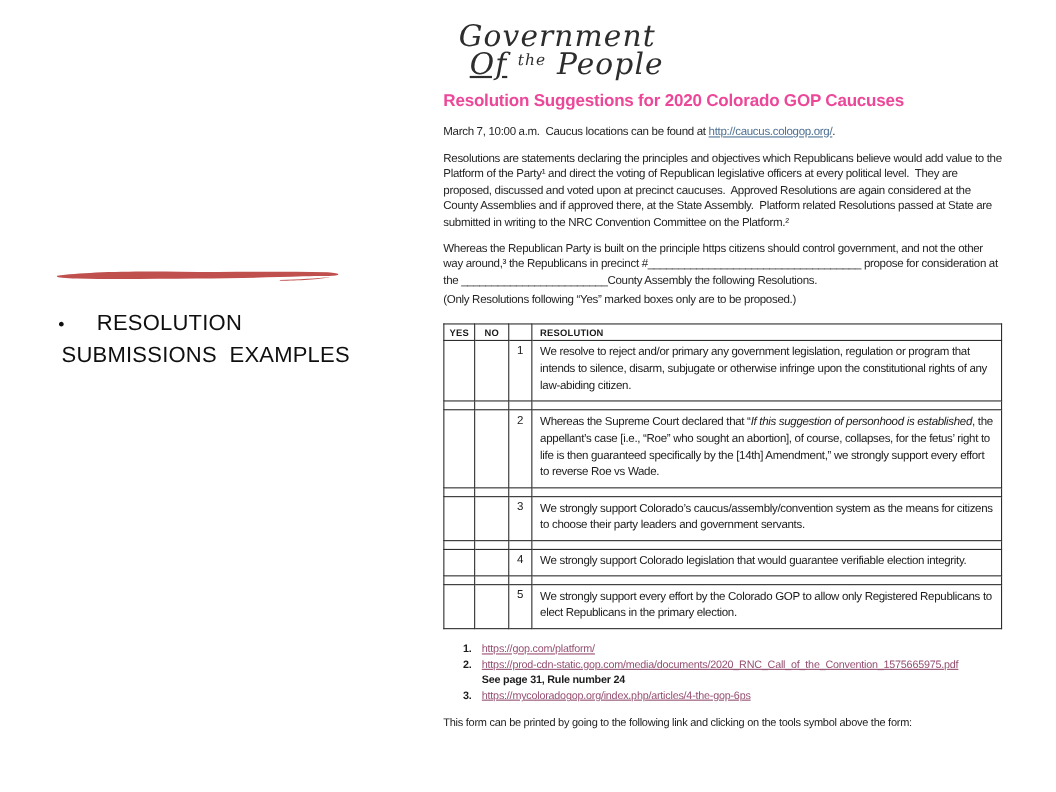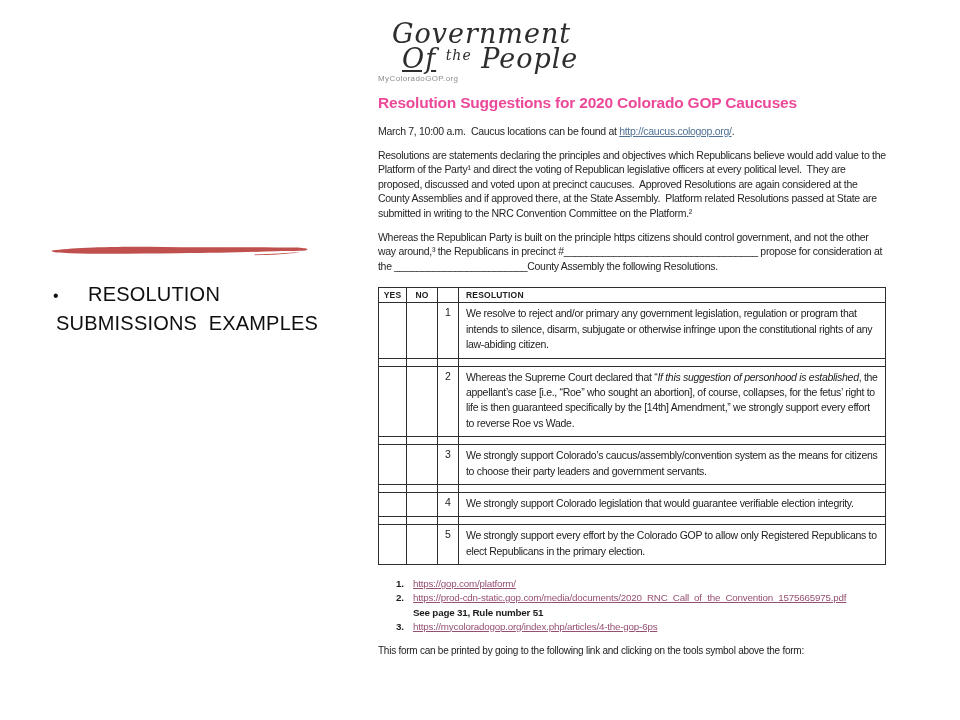--- a/index.html
+++ b/index.html
@@ -8,21 +8,21 @@
     background:#ffffff;font-family:"Liberation Sans",sans-serif;color:#262626;
   }
   
   .red-stroke{position:absolute;left:48px;top:242px;width:266px;height:16px;}
   .bullet-block{position:absolute;left:53px;top:281px;width:320px;color:#0f0f0f;
     font-size:20px;line-height:26px;letter-spacing:0.2px;}
   .bullet-line1{display:flex;align-items:baseline;}
   .bullet-glyph{display:inline-block;width:35px;font-size:16px;}
   .bullet-line2{white-space:pre-wrap;margin-left:3px;margin-top:1px;}
   
-  .document{position:absolute;left:378px;top:20px;width:508px;}
+  .document{position:absolute;left:403px;top:20px;width:508px;}
   .logo{font-family:"DejaVu Serif",serif;font-style:italic;color:#2d2d2d;line-height:1;}
   .logo-row1{font-size:27px;margin-left:14px;letter-spacing:1px;}
   .logo-row2{font-size:27px;margin-top:-2px;letter-spacing:1px;}
   .logo-of{text-decoration:underline;margin-left:24px;}
   .logo-the{font-size:14px;vertical-align:8px;}
   .logo-org{font-family:"Liberation Sans",sans-serif;font-style:normal;font-size:8px;
     color:#8d8d8d;margin-top:3px;letter-spacing:0.4px;}
   .doc-title{font-size:15.5px;font-weight:bold;color:#ec4899;margin-top:11px;letter-spacing:-0.2px;}
   .para{font-size:10.5px;letter-spacing:-0.3px;line-height:14.6px;white-space:pre-wrap;}
   .date-line{margin-top:12px;}
@@ -71,31 +71,31 @@
 
 <div class="document">
 
   <div class="logo">
     <div class="logo-row1">Government</div>
     <div class="logo-row2">
       <span class="logo-of">Of</span>
       <span class="logo-the">the</span>
       <span>People</span>
     </div>
-    <div class="logo-org">MyColoradoGOP.org</div>
   </div>
 
   <div class="doc-title">Resolution Suggestions for 2020 Colorado GOP Caucuses</div>
 
   <div class="para date-line"><span>March 7, 10:00 a.m.  Caucus locations can be found at </span><a class="doclink link-blue">http://caucus.cologop.org/</a><span>.</span></div>
 
   <div class="para p1">Resolutions are statements declaring the principles and objectives which Republicans believe would add value to the Platform of the Party¹ and direct the voting of Republican legislative officers at every political level.  They are proposed, discussed and voted upon at precinct caucuses.  Approved Resolutions are again considered at the County Assemblies and if approved there, at the State Assembly.  Platform related Resolutions passed at State are submitted in writing to the NRC Convention Committee on the Platform.²</div>
 
   <div class="para p2">Whereas the Republican Party is built on the principle https citizens should control government, and not the other way around,³ the Republicans in precinct #___________________________________ propose for consideration at the ________________________County Assembly the following Resolutions.</div>
 
+  <div class="para p3">(Only Resolutions following “Yes” marked boxes only are to be proposed.)</div>
 
   <table class="res-table">
     <colgroup>
         <col class="c-yes">
         <col class="c-no">
         <col class="c-num">
         <col>
       </colgroup>
     <tbody>
         <tr>
@@ -163,21 +163,21 @@
 
   <div class="footnotes">
     <div class="fn-row">
       <span class="fn-num">1.</span>
       <a class="doclink link-mauve">https://gop.com/platform/</a>
     </div>
     <div class="fn-row">
       <span class="fn-num">2.</span>
       <a class="doclink link-mauve">https://prod-cdn-static.gop.com/media/documents/2020_RNC_Call_of_the_Convention_1575665975.pdf</a>
     </div>
-    <div class="fn-note">See page 31, Rule number 51</div>
+    <div class="fn-note">See page 31, Rule number 24</div>
     <div class="fn-row">
       <span class="fn-num">3.</span>
       <a class="doclink link-mauve">https://mycoloradogop.org/index.php/articles/4-the-gop-6ps</a>
     </div>
   </div>
 
   <div class="doc-footer">
     <span>This form can be printed by going to the following link and clicking on the tools symbol above the form:</span><br>
   </div>
 

